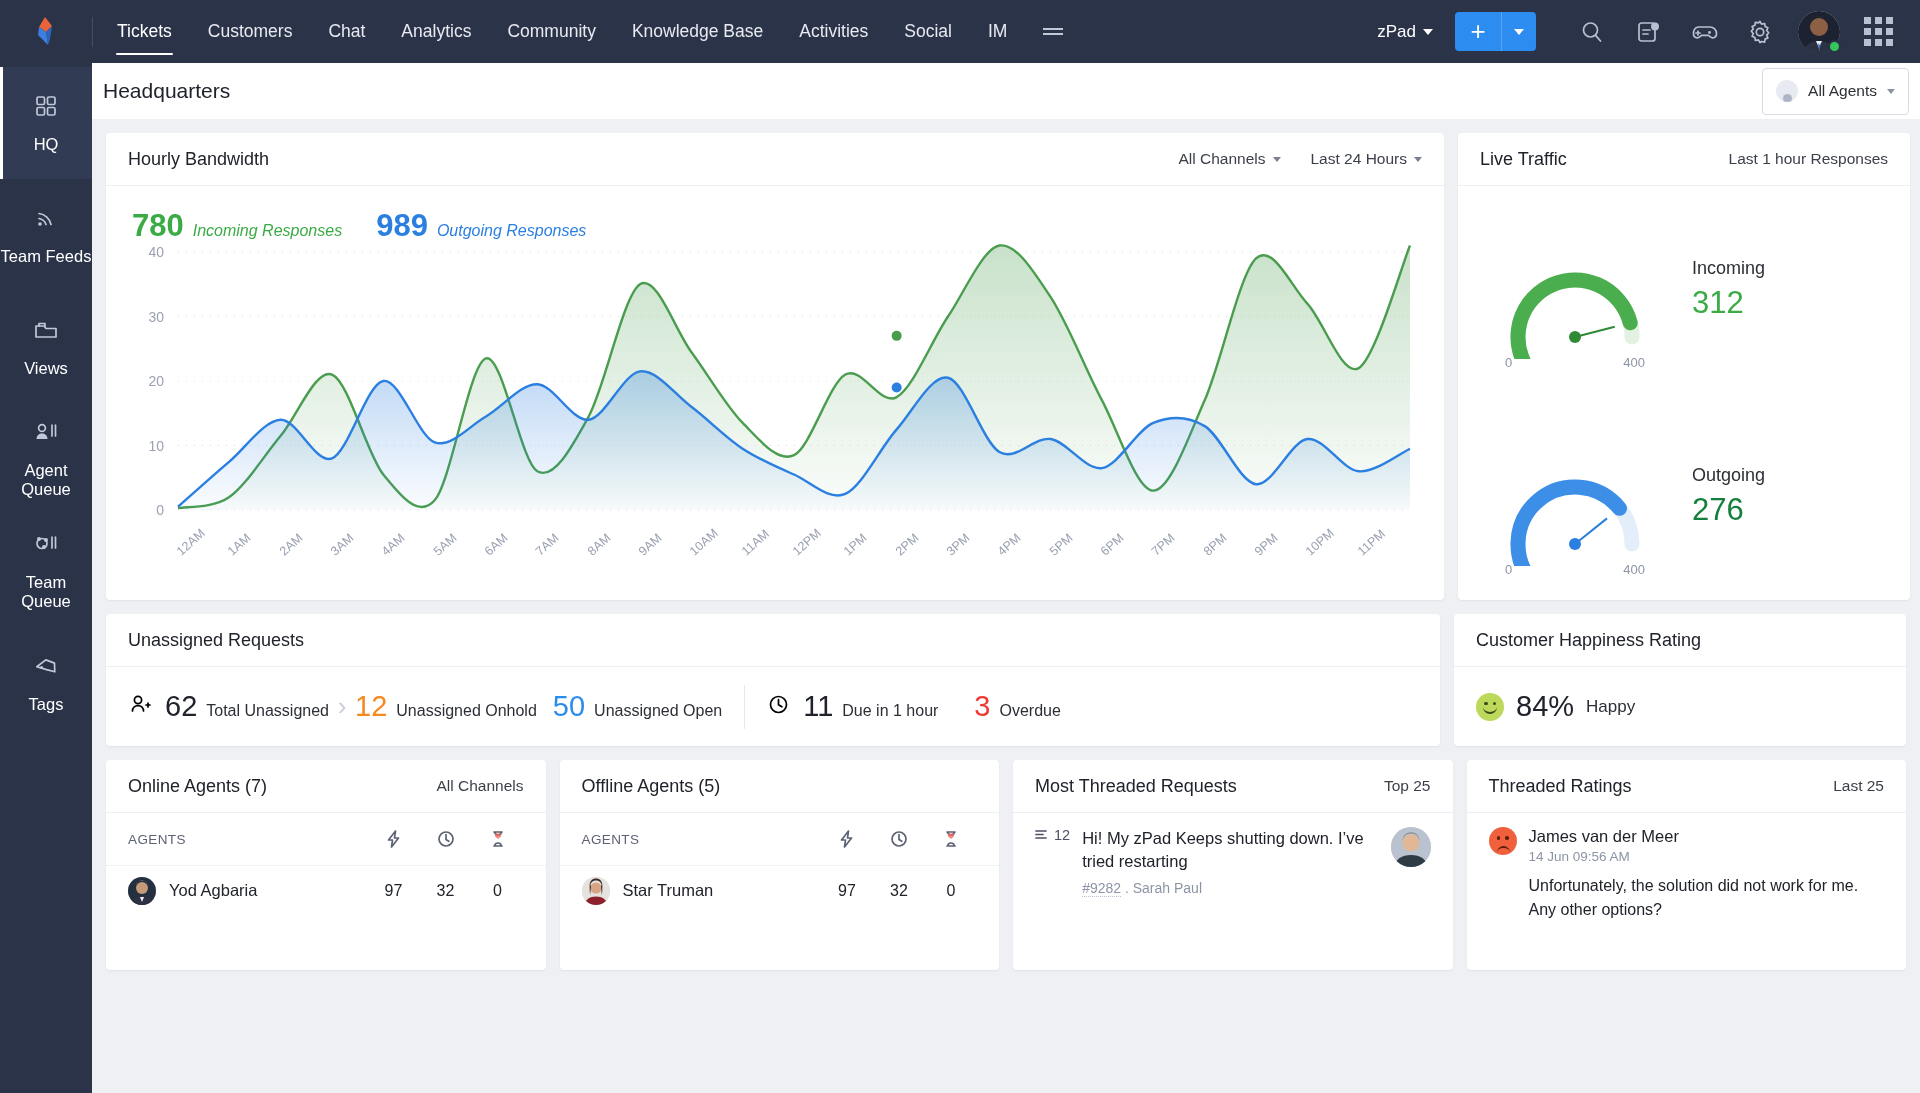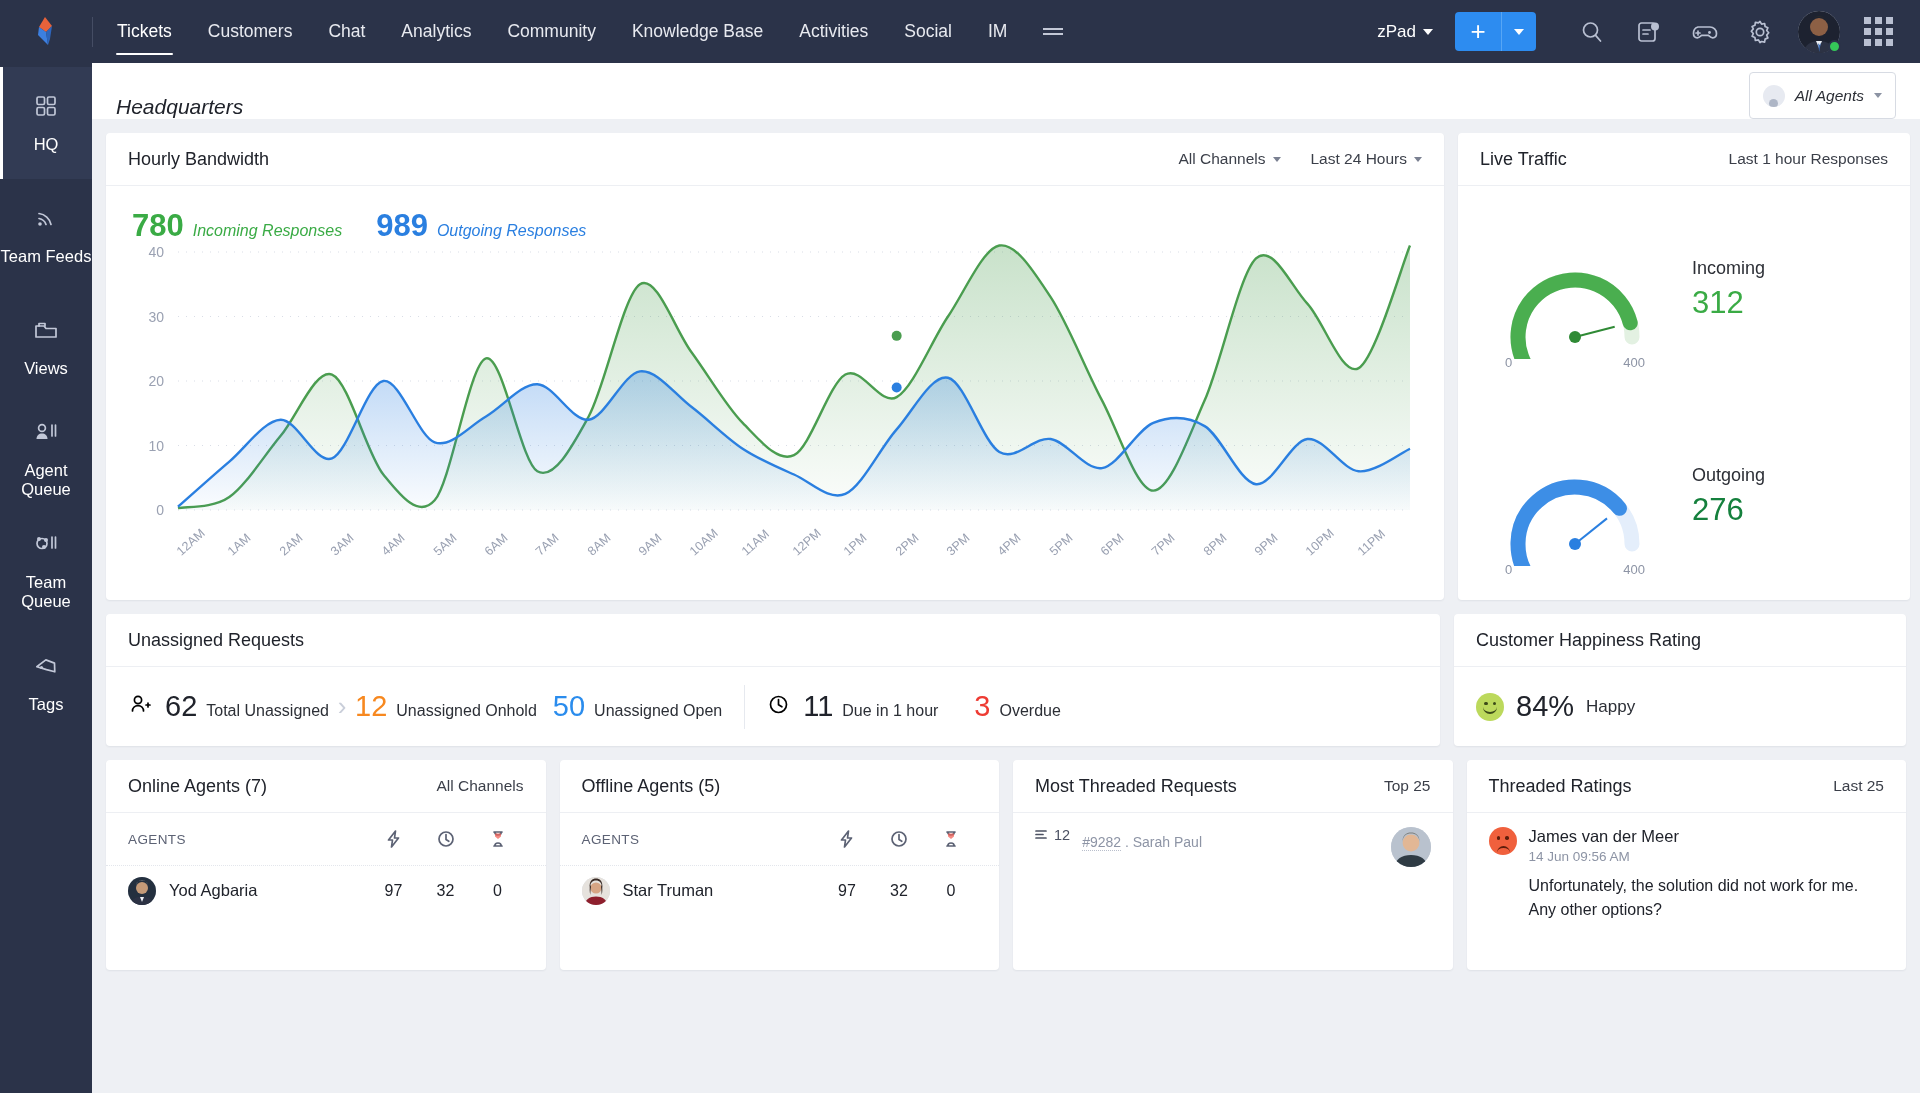--- a/index.html
+++ b/index.html
@@ -73,21 +73,21 @@
     gap: 16px; cursor: pointer; position: relative; text-align: center;
   }
   .side-item.active { background: #323b54; }
   .side-item.active:before { content: ""; position: absolute; left: 0; top: 0; bottom: 0; width: 3px; background: #ffffff; }
   .side-label { font-size: 16.5px; line-height: 19px; color: #ffffff; }
   .side-ic { height: 26px; display: flex; align-items: center; justify-content: center; }
 
   
   .main { flex: 1 1 auto; min-width: 0; display: flex; flex-direction: column; background: #eef0f4; }
   .page-head {
-    background: #ffffff; height: 56px; display: flex; align-items: flex-end; padding: 0 24px; flex: 0 0 56px; font-style: italic;
+    background: #ffffff; height: 56px; display: flex; align-items: center; padding: 0 11px; flex: 0 0 56px;
   }
   .page-title { font-size: 21px; color: #20232b; }
   .allagents {
     margin-left: auto; border: 1px solid #d7dbe3; border-radius: 4px; height: 47px; display: flex;
     align-items: center; gap: 10px; padding: 0 13px; background: #fff; cursor: pointer; font-size: 15.5px; color: #2c2f36;
   }
   .aa-ic { width: 22px; height: 22px; border-radius: 50%; background: #e7eaf1; display:flex; align-items:flex-end; justify-content:center; overflow:hidden;}
   .aa-ic .h { width:9px;height:9px;border-radius:50%;background:#aeb6c6;margin-bottom:-1px;position:relative;}
   .aa-ic .h:after{content:"";position:absolute;left:-3.5px;top:8px;width:16px;height:9px;border-radius:8px 8px 0 0;background:#aeb6c6;}
 
@@ -690,20 +690,21 @@
                 <span>
                   <svg width="15" height="15" viewBox="0 0 15 15">
                       <line x1="1" y1="4" x2="11" y2="4" class="ic-stroke" stroke="#6b7183"></line>
                       <line x1="1" y1="7.5" x2="8" y2="7.5" class="ic-stroke" stroke="#6b7183"></line>
                       <line x1="1" y1="11" x2="11" y2="11" class="ic-stroke" stroke="#6b7183"></line>
                     </svg>
                 </span>
                 <span class="n">12</span>
               </span>
               <span class="thread-txt">
+                <span class="t">Hi! My zPad Keeps shutting down. I’ve tried restarting</span>
                 <div class="thread-meta">
                   <span class="id">#9282</span>
                   <span>.</span>
                   <span>Sarah Paul</span>
                 </div>
               </span>
               <span class="thread-ava">
                 <svg viewBox="0 0 40 40" width="40" height="40">
                     <rect width="40" height="40" fill="#b9c2ce"></rect>
                     <circle cx="20" cy="16" r="8.4" fill="#e2b795"></circle>

